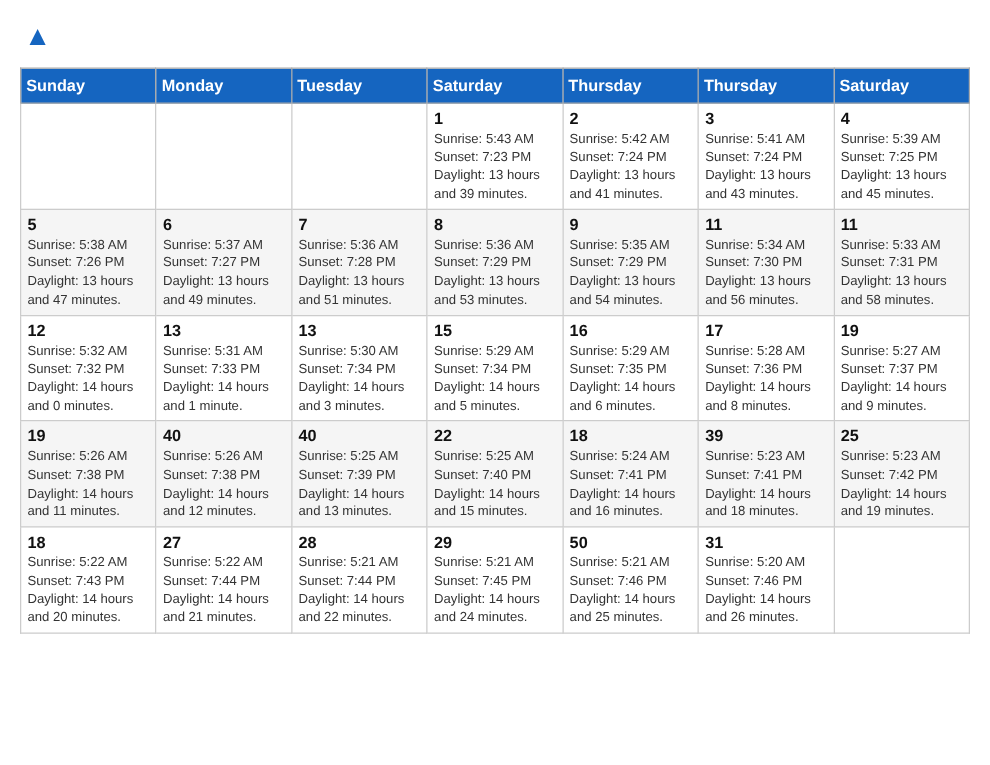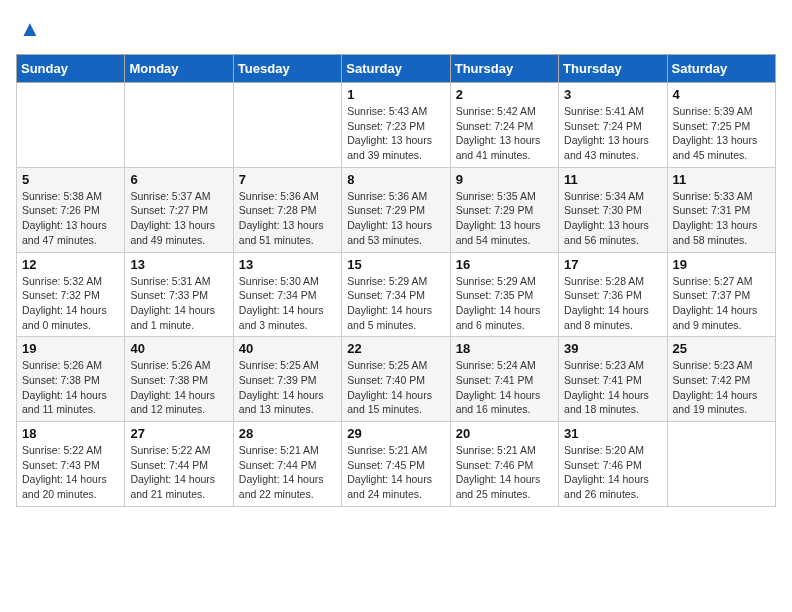--- a/index.html
+++ b/index.html
@@ -239,21 +239,21 @@
         </td>
         <td>
           <div class="day-number">28</div>
           <div class="day-info">Sunrise: 5:21 AM<br>Sunset: 7:44 PM<br>Daylight: 14 hours<br>and 22 minutes.</div>
         </td>
         <td>
           <div class="day-number">29</div>
           <div class="day-info">Sunrise: 5:21 AM<br>Sunset: 7:45 PM<br>Daylight: 14 hours<br>and 24 minutes.</div>
         </td>
         <td>
-          <div class="day-number">20</div>
+          <div class="day-number">50</div>
           <div class="day-info">Sunrise: 5:21 AM<br>Sunset: 7:46 PM<br>Daylight: 14 hours<br>and 25 minutes.</div>
         </td>
         <td>
           <div class="day-number">31</div>
           <div class="day-info">Sunrise: 5:20 AM<br>Sunset: 7:46 PM<br>Daylight: 14 hours<br>and 26 minutes.</div>
         </td>
         <td class="empty-cell"></td>
       </tr>
     </tbody>
 </table>

